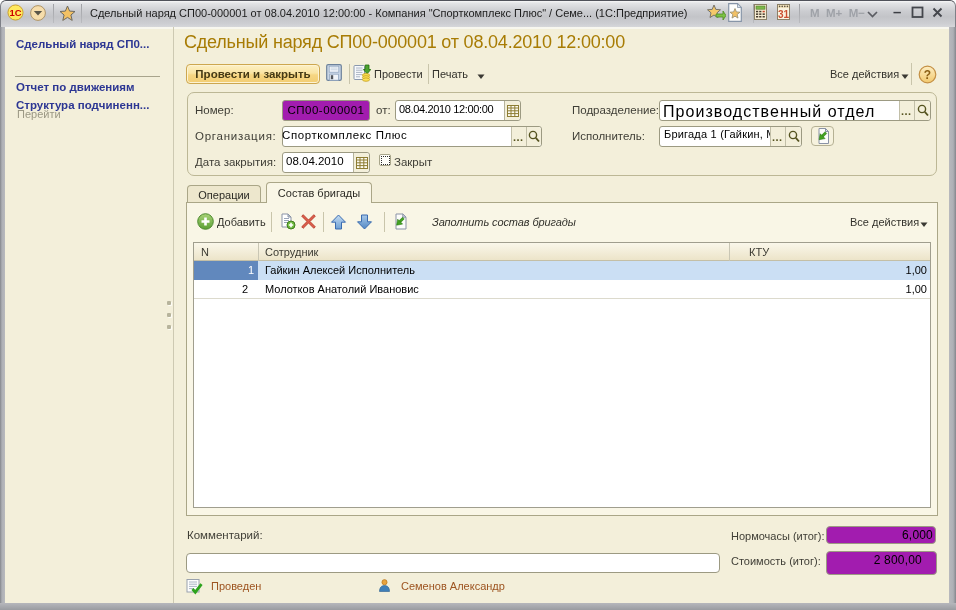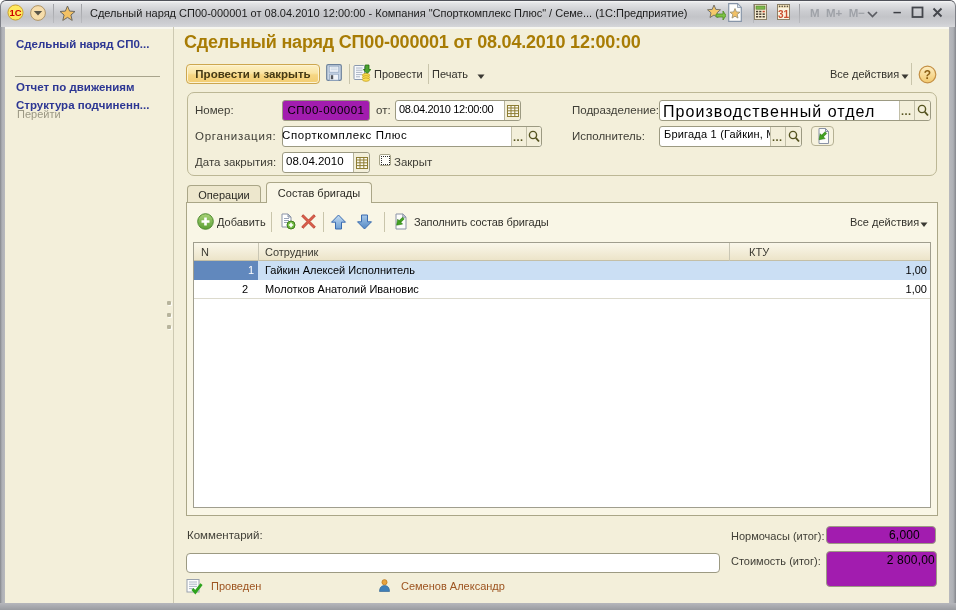--- a/index.html
+++ b/index.html
@@ -18,21 +18,21 @@
 #borderR { left:949px; top:27px; width:7px; height:577px; background:linear-gradient(to left,#84868c,#aeb0b5 40%,#b8b9bd); }
 #borderB { left:0; top:603px; width:956px; height:7px; background:linear-gradient(to bottom,#b6b7bc,#9a9ca1); }
 #content { left:5px; top:27px; width:944px; height:576px; background:#f3efda; }
 
 .tb-txt { top:7px; font-size:11px; color:#1c1c1c; white-space:nowrap; }
 .tb-sep { top:4px; width:1px; height:19px; background:linear-gradient(to bottom,#9fa0a4,#babbbf); }
 
 .navlink { font-size:11.5px; font-weight:bold; color:#2c3693; white-space:nowrap; }
 
 #splitline { left:173px; top:27px; width:1px; height:576px; background:#cdc9b2; }
-#caption { left:184px; top:32px; font-size:18px; font-weight:bold; color:#a87c04; white-space:nowrap; letter-spacing:-0.2px; }
+#caption { left:184px; top:32px; font-size:18px; font-weight:normal; color:#a87c04; white-space:nowrap; letter-spacing:-0.2px; }
 .btn-yellow {
   left:186px; top:64px; width:134px; height:20px;
   background:linear-gradient(to bottom,#fcf0c4 0%,#fae4a2 45%,#f6d683 55%,#f2cd72 100%);
   border:1px solid #cda74f; border-radius:4px;
   box-shadow:0 0 0 1px #fdf3d3 inset;
   font-size:11.5px; font-weight:bold; color:#453a15; text-align:center; line-height:18px;
 }
 .cmdtxt { font-size:11px; color:#33322c; white-space:nowrap; }
 .vsep { width:1px; background:#c9c5ab; }
 
@@ -296,21 +296,21 @@
 </svg>
 <div class="abs vsep" style="left:384px;top:212px;height:20px;z-index:4;"></div>
 <svg class="abs" style="left:392px;top:213px;z-index:4;" width="17" height="17" viewBox="0 0 17 17">
   <path d="M4 1 L10.8 1 L14 4.2 L14 16 L4 16 Z" fill="#fcfcfa" stroke="#8a93a6"></path>
   <path d="M10.8 1 L10.8 4.2 L14 4.2 Z" fill="#dde3ec" stroke="#8a93a6"></path>
   <g transform="rotate(45 8 8.5)">
       <rect x="6.8" y="3.7" width="2.4" height="5" fill="#44a321" stroke="#1e7209" stroke-width="0.5"></rect>
       <path d="M4.7 8.5 L11.7 8.5 L8.2 13.5 Z" fill="#44a321" stroke="#1e7209" stroke-width="0.5"></path>
     </g>
 </svg>
-<div class="abs cmdtxt" style="left:414px;top:216px;z-index:4;letter-spacing:-0.1px;">Заполнить состав бригады</div>
+<div class="abs cmdtxt" style="left:432px;top:216px;z-index:4;letter-spacing:-0.1px;font-style:italic;">Заполнить состав бригады</div>
 <div class="abs cmdtxt" style="left:850px;top:216px;z-index:4;">Все действия</div>
 <svg class="abs" style="left:920px;top:222px;z-index:4;" width="8" height="6" viewBox="0 0 8 6">
     <path d="M0.5 0.5 L7.5 0.5 L4 5 Z" fill="#3a3933"></path>
   </svg>
 
 <div class="abs" id="tbl">
   <div class="abs" id="tblhead"></div>
   <div class="abs th" style="left:7px;">N</div>
   <div class="abs th" style="left:71px;">Сотрудник</div>
   <div class="abs th" style="left:555px;">КТУ</div>
@@ -325,23 +325,23 @@
   <div class="abs" id="row2">
     <div class="abs td" style="left:48px;">2</div>
     <div class="abs td" style="left:71px;">Молотков Анатолий Ивановис</div>
     <div class="abs td" style="right:3px;">1,00</div>
   </div>
 </div>
 
 <div class="abs lbl" style="left:187px;top:529px;">Комментарий:</div>
 <div class="abs inp" style="left:186px;top:553px;width:534px;height:20px;border-radius:4px;"></div>
 <div class="abs rlabel" style="left:731px;top:530px;">Нормочасы (итог):</div>
-<div class="abs inp inp-cream" style="left:826px;top:526px;width:110px;height:18px;border-radius:4px;font-size:12px;letter-spacing:0.2px;text-align:right;line-height:16px;padding-right:15px;">6,000</div>
+<div class="abs inp inp-cream" style="left:826px;top:526px;width:110px;height:18px;border-radius:4px;font-size:12px;letter-spacing:0.2px;text-align:right;line-height:16px;padding-right:2px;">6,000</div>
 <div class="abs rlabel" style="left:731px;top:555px;">Стоимость (итог):</div>
-<div class="abs inp inp-cream" style="left:826px;top:551px;width:111px;height:36px;border-radius:4px;font-size:12px;letter-spacing:0.2px;text-align:right;line-height:16px;padding-right:1px;">2 800,00</div>
+<div class="abs inp inp-cream" style="left:826px;top:551px;width:111px;height:24px;border-radius:4px;font-size:12px;letter-spacing:0.2px;text-align:right;line-height:16px;padding-right:14px;">2 800,00</div>
 
 <svg class="abs" style="left:186px;top:579px;" width="20" height="17" viewBox="0 0 20 17">
   <rect x="1" y="0.5" width="12" height="12.5" fill="#fdfdfd" stroke="#9aa2ae"></rect>
   <path d="M3 3 h8 M3 5.2 h8 M3 7.4 h8 M3 9.6 h5" stroke="#aab4c4"></path>
   <path d="M6.5 10 L9.3 13.2 L15.5 5.2" stroke="#2da31d" stroke-width="2.8" fill="none"></path>
 </svg>
 <div class="abs status" style="left:211px;top:580px;">Проведен</div>
 <svg class="abs" style="left:378px;top:579px;" width="13" height="13" viewBox="0 0 13 13">
   <circle cx="6.5" cy="3.2" r="2.6" fill="#e8a33d" stroke="#b06c14" stroke-width="0.6"></circle>
   <path d="M1.5 12.5 C1.5 8.5 3.5 6.5 6.5 6.5 C9.5 6.5 11.5 8.5 11.5 12.5 Z" fill="#3f7fb8" stroke="#2a5e8e" stroke-width="0.6"></path>

